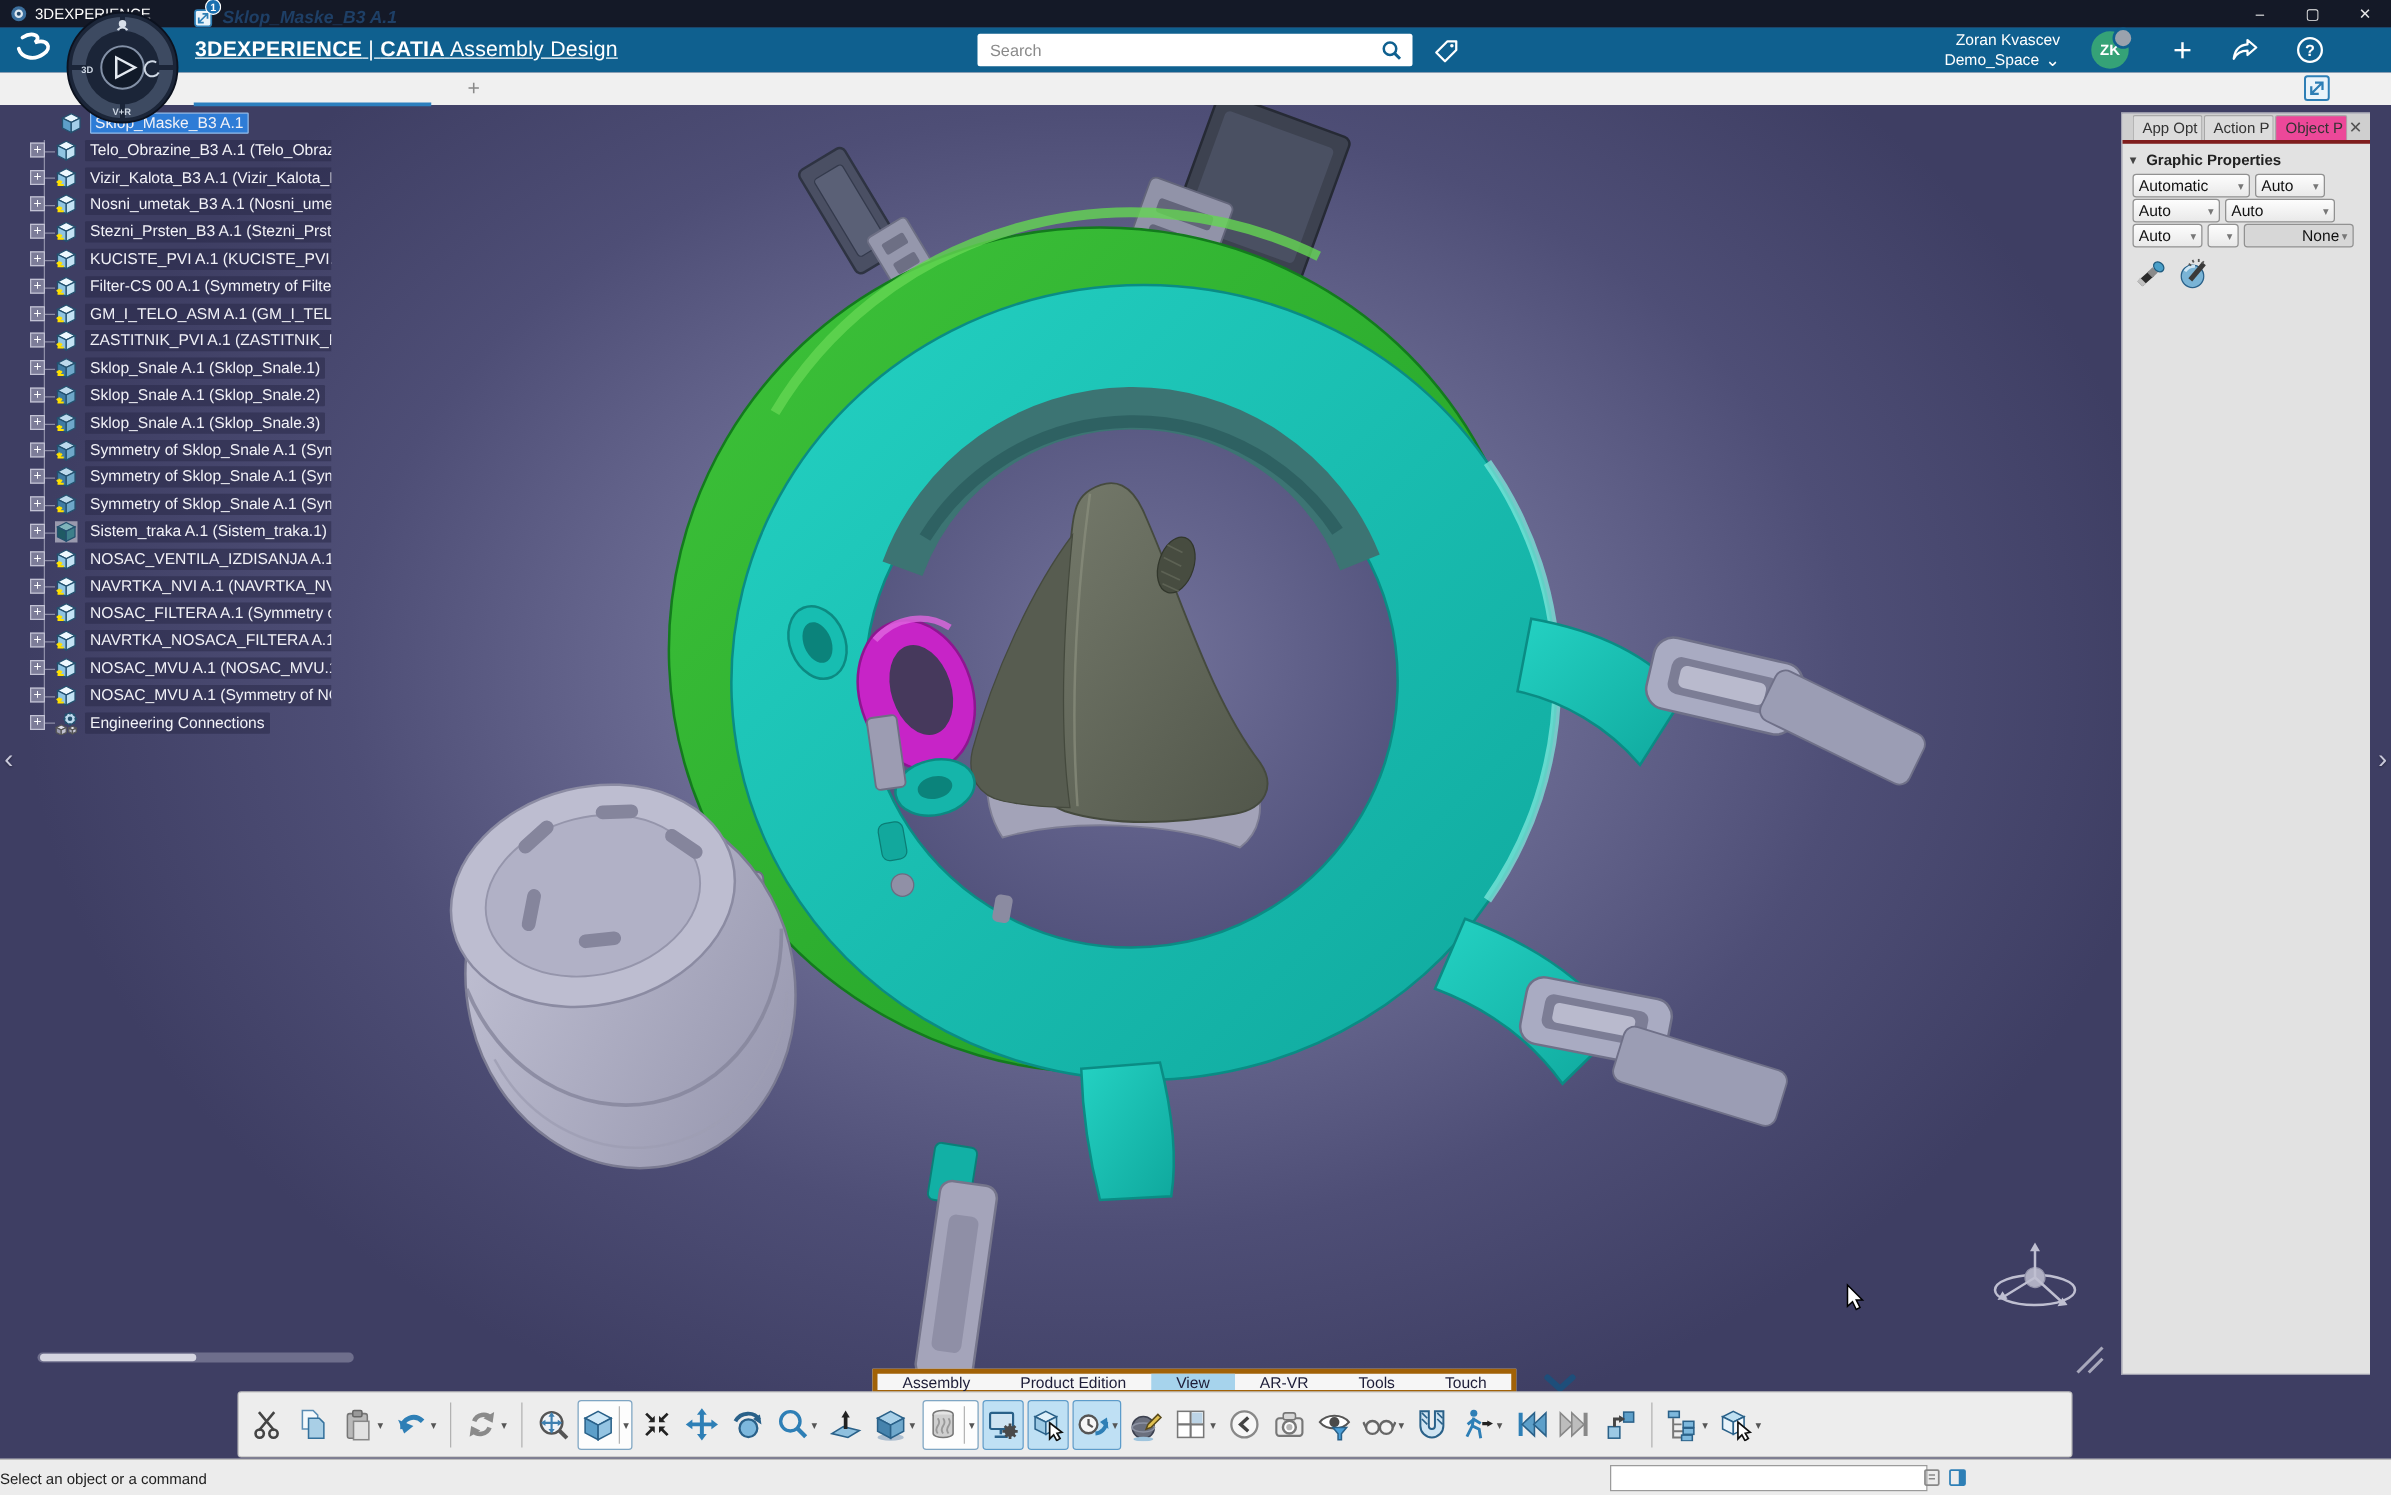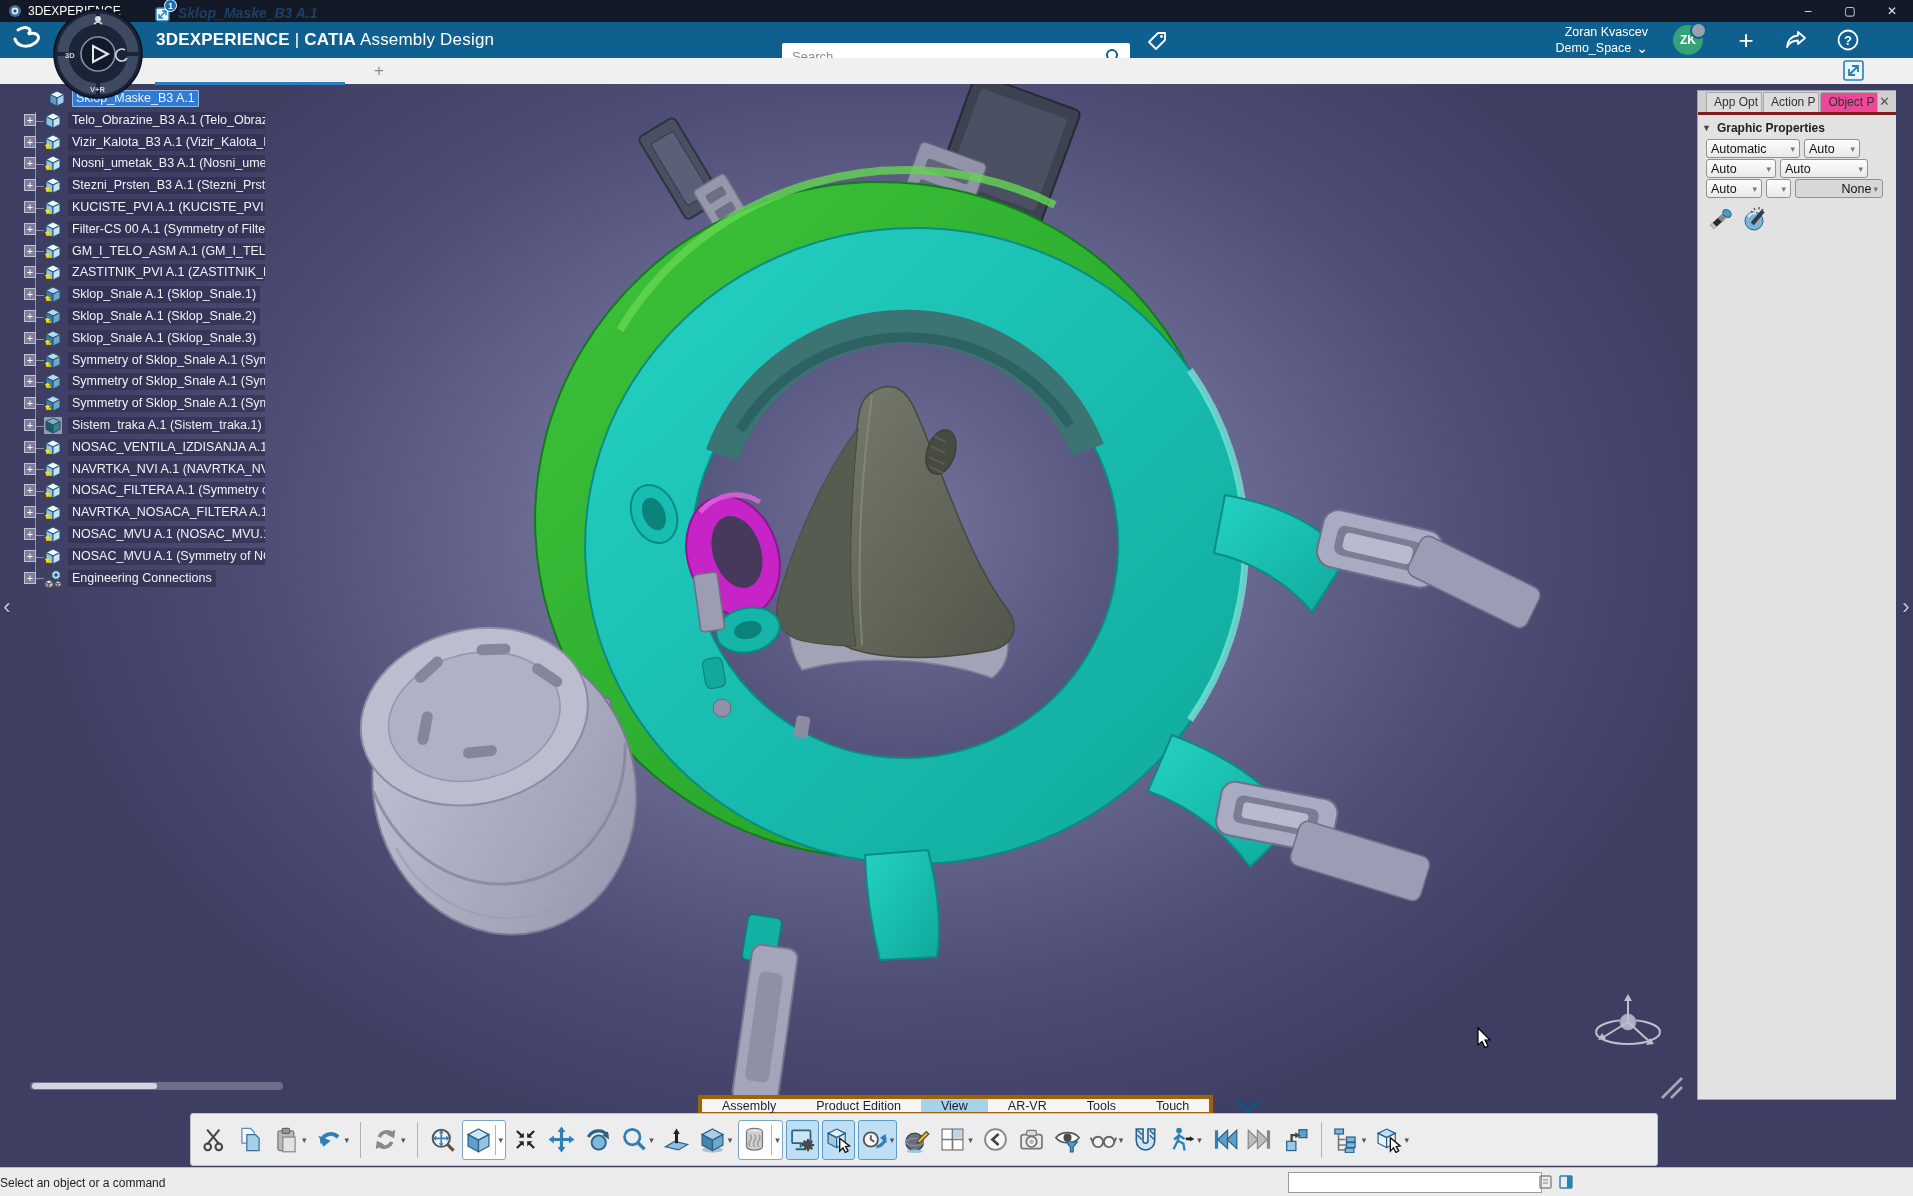--- a/index.html
+++ b/index.html
@@ -13,24 +13,24 @@
   #titlebar{position:absolute;left:0;top:0;width:1913px;height:22px;background:#141927;
     display:flex;align-items:center;color:#fff;font-size:12px;}
   #titlebar .app-ico{margin:0 6px 0 8px;display:flex;}
   #titlebar .win-controls{margin-left:auto;display:flex;height:100%;}
   #titlebar .win-controls span{width:42px;display:flex;align-items:center;justify-content:center;
     font-size:12px;color:#e8e8e8;cursor:default;}
   
   #appbar{position:absolute;left:0;top:22px;width:1913px;height:36px;background:#0f608f;
     display:flex;align-items:center;color:#fff;}
   #appbar .logo{margin-left:10px;}
-  #appbar .brand{margin-left:110px;font-size:17px;letter-spacing:.2px;white-space:nowrap;}
+  #appbar .brand{margin-left:110px;font-size:17px;letter-spacing:.2px;white-space:nowrap;text-decoration:underline;}
   #appbar .brand b{font-weight:bold;}
   .searchwrap{position:absolute;left:782px;top:5px;width:348px;height:26px;background:#fff;
-    border-radius:2px;display:flex;align-items:center;margin-top:16px;}
+    border-radius:2px;display:flex;align-items:center;}
   .searchwrap input{flex:1;border:none;outline:none;font-size:13px;padding:0 10px;color:#333;
     font-family:"Liberation Sans",sans-serif;background:transparent;}
   .searchwrap input::placeholder{color:#8a8a8a;}
   .searchwrap .sbtn{width:34px;height:100%;display:flex;align-items:center;justify-content:center;cursor:pointer;}
   .tagbtn{position:absolute;left:1142px;top:6px;width:30px;height:26px;display:flex;align-items:center;justify-content:center;}
   #appbar .userblock{position:absolute;right:265px;top:0;height:36px;text-align:right;font-size:12.5px;line-height:16px;padding-top:2px;}
   #appbar .userblock .space{display:flex;align-items:center;justify-content:flex-end;gap:5px;}
   .avatar{position:absolute;right:210px;top:3px;width:30px;height:30px;border-radius:50%;
     background:#35a277;color:#fff;font-size:12px;font-weight:bold;display:flex;align-items:center;justify-content:center;}
   .avatar .dot{position:absolute;right:-4px;top:-3px;width:13px;height:13px;border-radius:50%;

